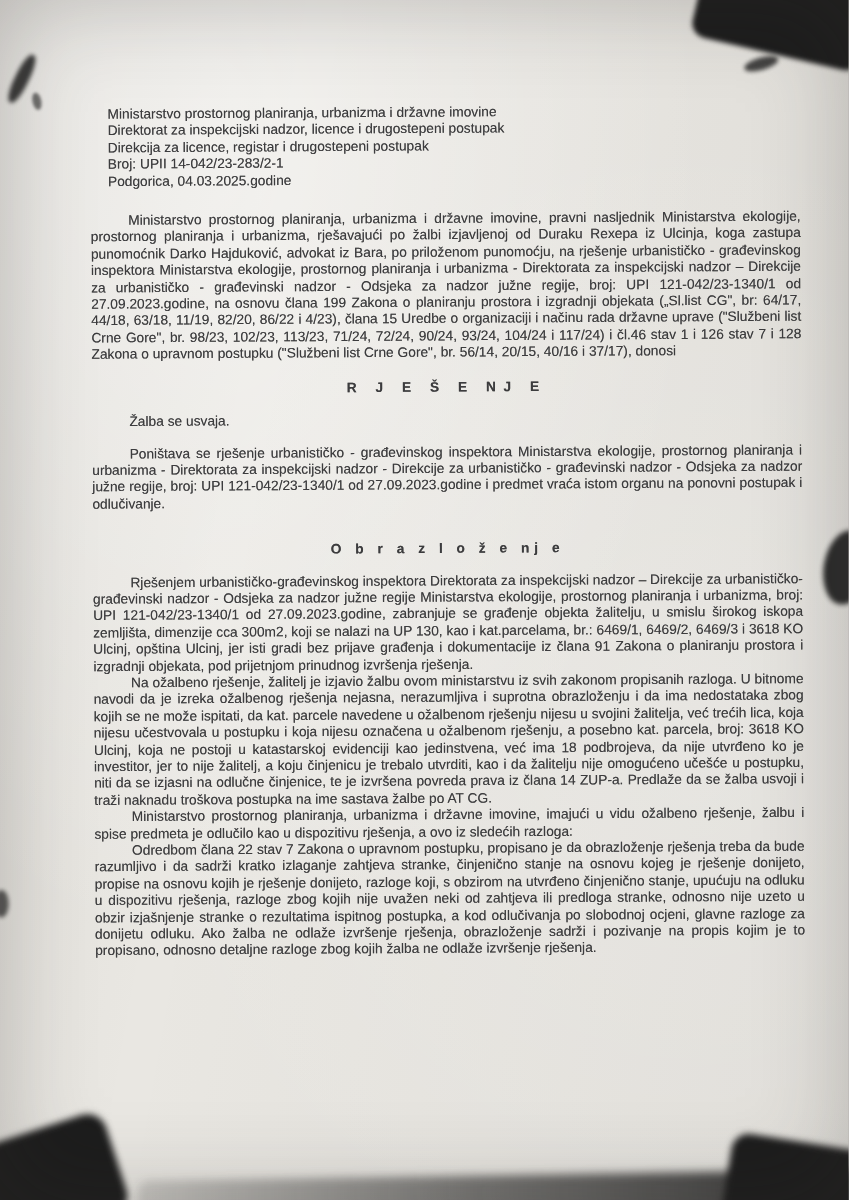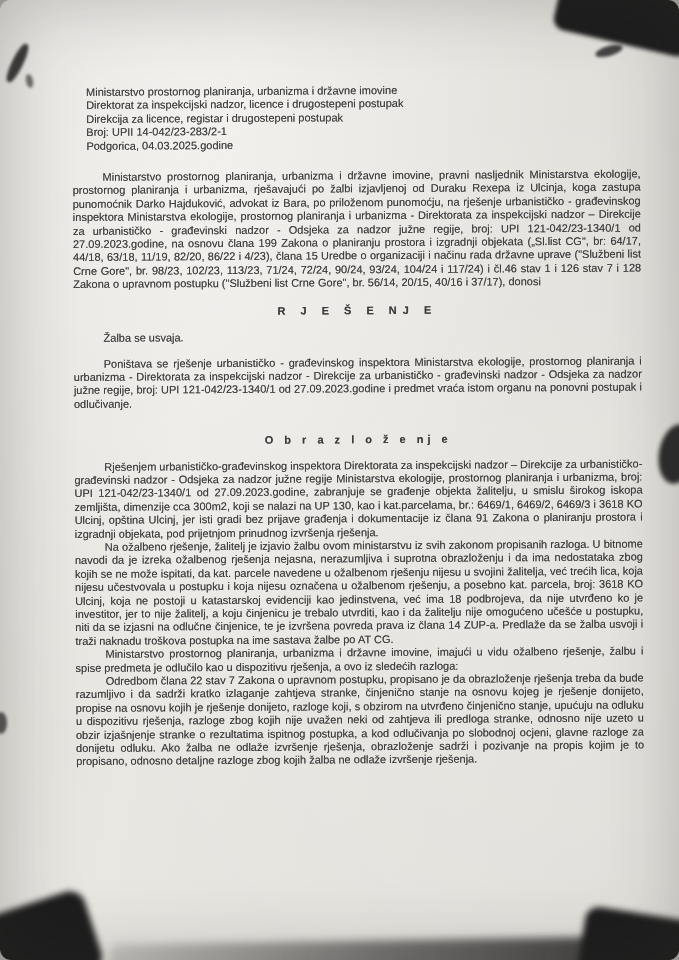--- a/index.html
+++ b/index.html
@@ -3,21 +3,20 @@
 <meta charset="utf-8">
 <style>
   * { margin:0; padding:0; box-sizing:border-box; }
   html,body { width:679px; height:960px; }
   body { overflow:hidden; background:#9a9894; }
   .page {
     position:relative; width:679px; height:960px; overflow:hidden;
     background:#e9e7e2;
     font-family:"Liberation Sans", sans-serif;
     color:#3c3c3e;
-    border-radius:11px;
   }
   .texture {
     position:absolute; inset:0; pointer-events:none;
     background:
       radial-gradient(ellipse at 25% 12%, rgba(255,255,255,0.45), transparent 55%),
       radial-gradient(ellipse at 80% 60%, rgba(255,255,255,0.18), transparent 60%),
       linear-gradient(100deg, rgba(70,65,60,0.06), transparent 30%, rgba(70,65,60,0.05) 88%);
   }
   .vignette {
     position:absolute; inset:0; pointer-events:none;

